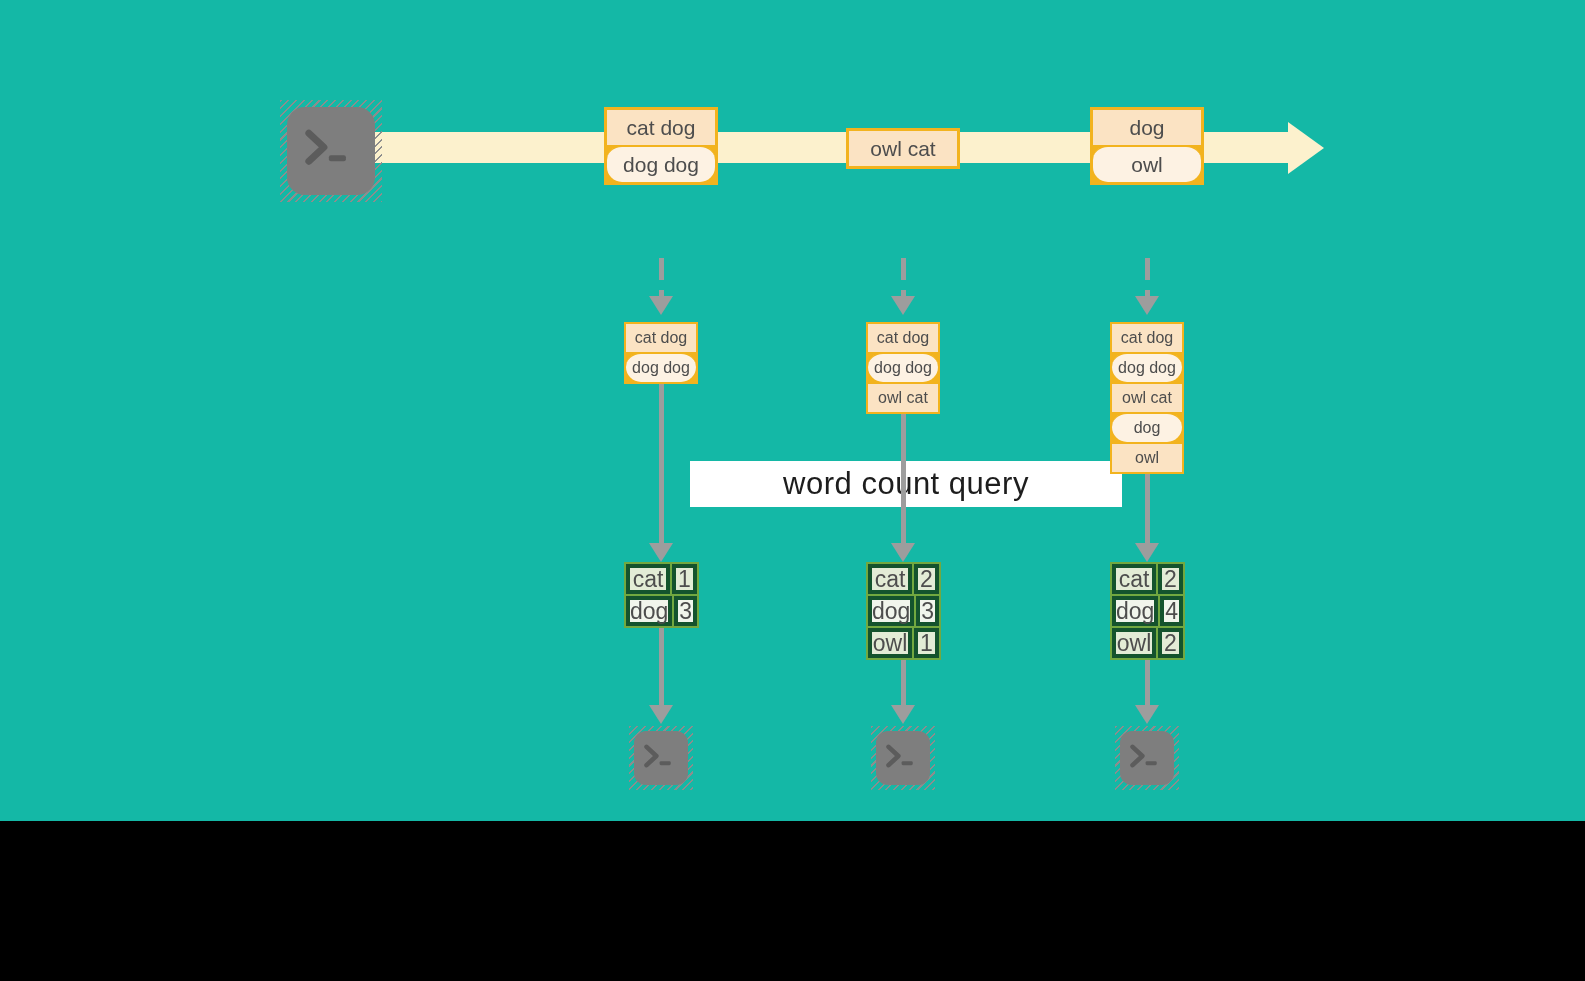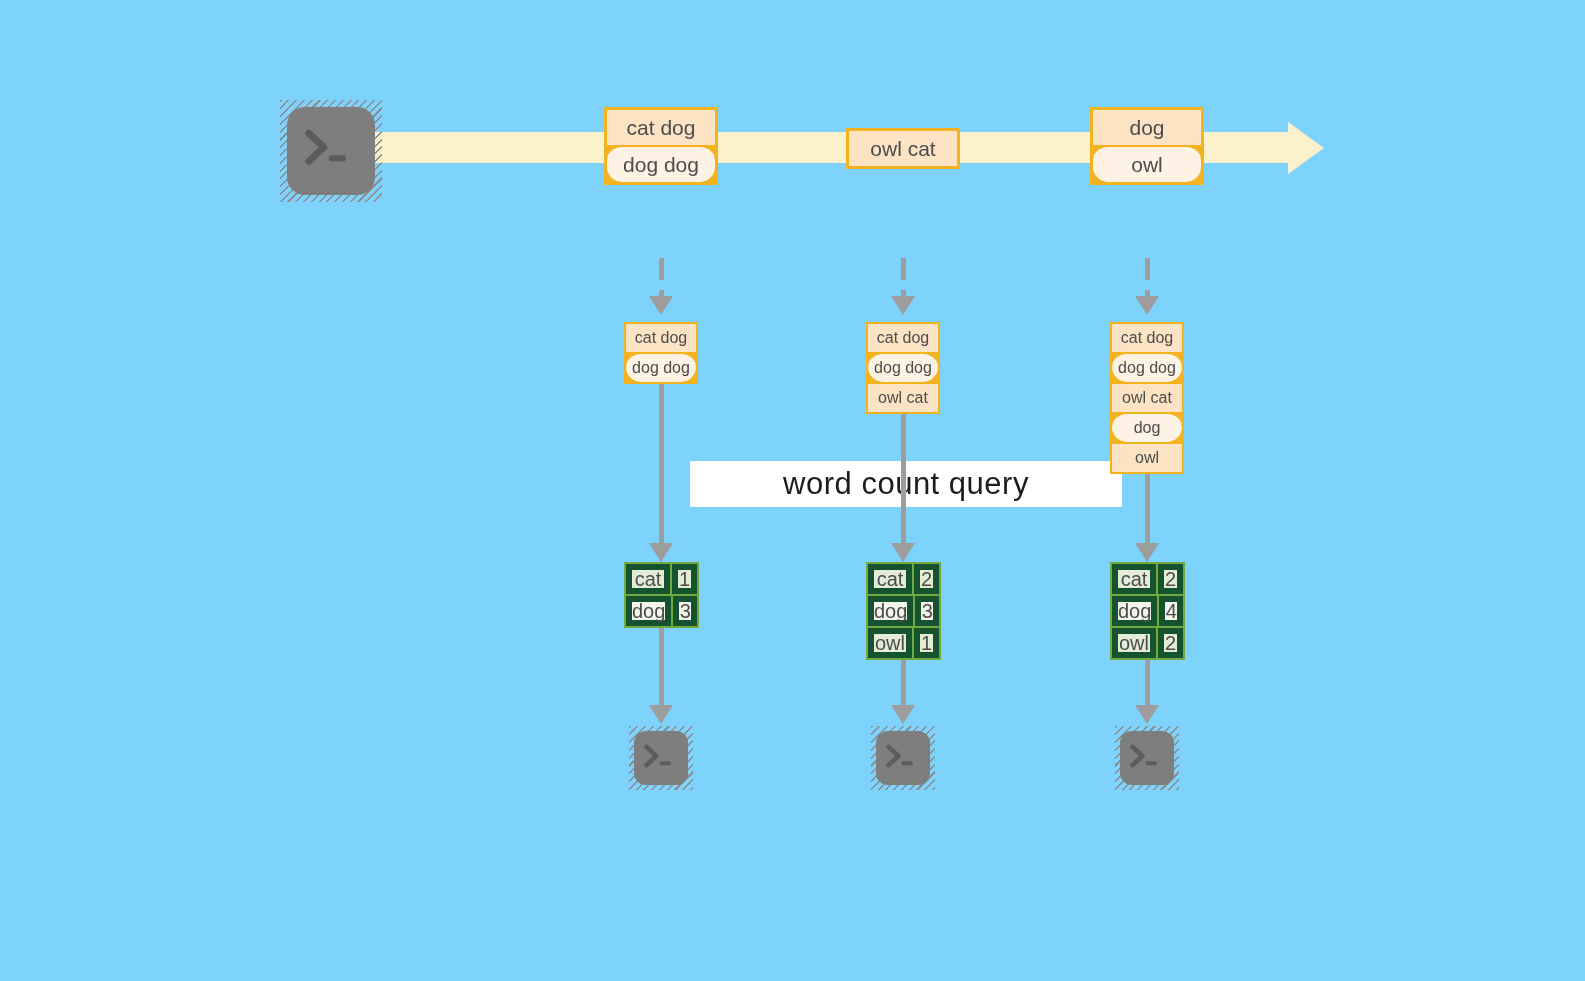--- a/index.html
+++ b/index.html
@@ -1,19 +1,19 @@
 <!DOCTYPE html>
 <html><head>
 <meta charset="utf-8">
 <style>
   html,body{margin:0;padding:0;background:#000;}
   .canvas{
     position:relative;
-    width:1585px;height:981px;
-    background:#7dd3fc;
+    width:1585px;height:821px;
+    background:#14b8a6;
     overflow:hidden;
     font-family:"Liberation Sans","DejaVu Sans",sans-serif;
   }
   .abs{position:absolute;box-sizing:border-box;}
 
   
   .band{left:374px;top:132px;width:916px;height:31px;background:#fcf1cd;z-index:1;}
   .band-head{
     left:1288px;top:122px;width:0;height:0;z-index:1;
     border-top:26px solid transparent;border-bottom:26px solid transparent;
@@ -51,22 +51,22 @@
   
   .query-band{
     left:690px;top:461px;width:432px;height:46px;background:#ffffff;z-index:1;
     display:flex;align-items:center;justify-content:center;
     font-size:31px;font-weight:300;color:#1d1d1d;letter-spacing:0.5px;
   }
 
   
   .gtable{background:#72a840;padding:2px;display:flex;flex-direction:column;gap:2px;width:75px;z-index:3;}
   .grow{display:flex;gap:2px;height:30px;}
-  .gcell{border:6px solid #14532d;display:flex;align-items:center;justify-content:center;
-         font-size:20px;color:#4d4d4d;box-sizing:border-box;}
+  .gcell{border:4px solid #14532d;display:flex;align-items:center;justify-content:center;
+         font-size:23px;color:#4d4d4d;box-sizing:border-box;}
   .gcell.word{flex:1;}
   .gcell.num{width:25px;}
   .ga{background:#e3ecd6;}
   .gb{background:#f1f5ec;}
 </style>
 </head>
 <body>
 
 <div class="canvas">
 

